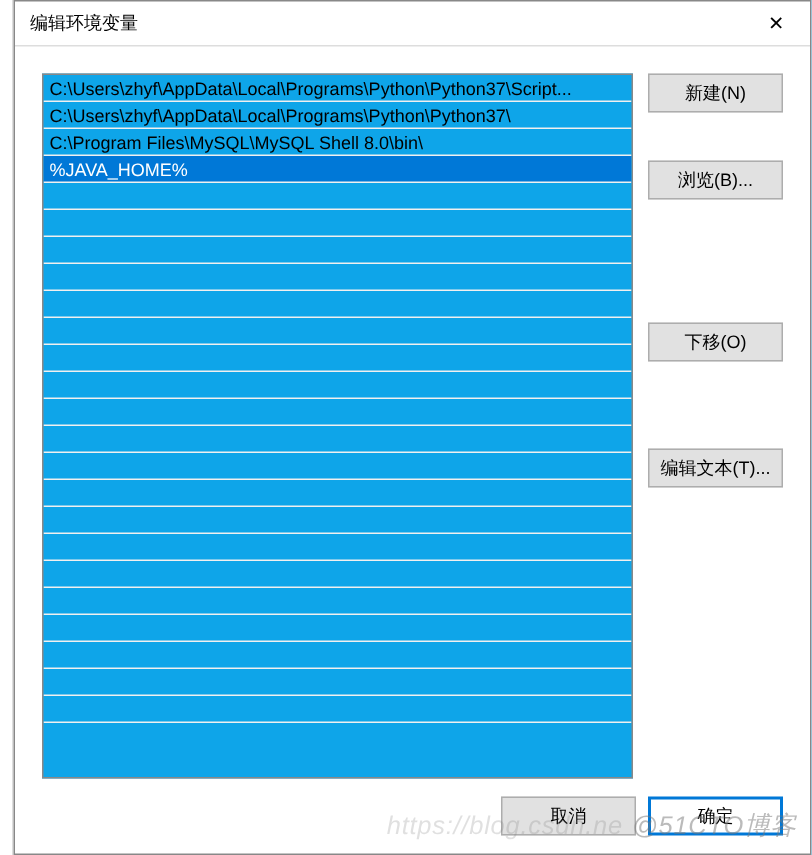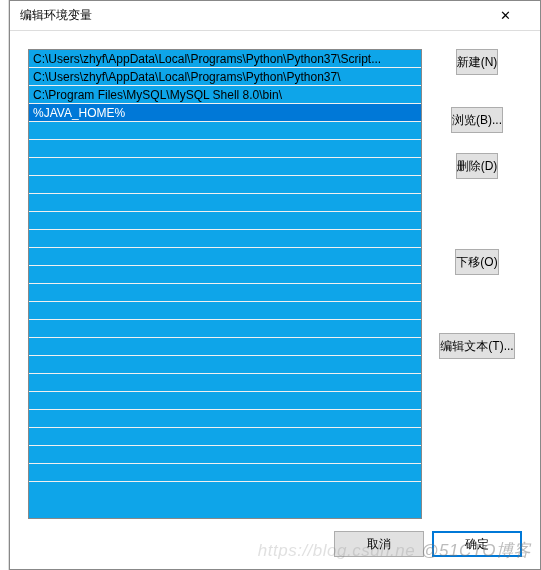--- a/index.html
+++ b/index.html
@@ -1,28 +1,28 @@
 <!DOCTYPE html>
 <html><head>
   <meta charset="utf-8">
   <style>
     * { box-sizing: border-box; margin: 0; padding: 0; }
     body { font-family: "Microsoft YaHei", "Segoe UI", sans-serif; font-size: 12px; background: #f0f0f0; width: 541px; height: 570px; overflow: hidden; position: relative; }
     .left-strip { position: absolute; left: 0; top: 0; width: 9px; height: 570px; background: #fff; border-right: 1px solid #ddd; }
     .dialog { position: absolute; left: 9px; top: 0; width: 532px; height: 570px; background: #fff; border: 1px solid #888; }
-    .titlebar { height: 30px; display: flex; align-items: center; justify-content: space-between; padding: 0 12px 0 10px; border-bottom: 1px solid #ddd; }
+    .titlebar { height: 30px; display: flex; align-items: center; justify-content: space-between; padding: 0 0 0 10px; border-bottom: 1px solid #ddd; }
     .titlebar-text { font-size: 12px; color: #000; }
     .close-btn { width: 45px; height: 30px; display: flex; align-items: center; justify-content: center; font-size: 13px; cursor: pointer; }
     .content { padding: 18px 18px 12px 18px; height: calc(100% - 30px); display: flex; flex-direction: column; }
     .main-row { display: flex; gap: 10px; flex: 1; min-height: 0; }
     .listbox { flex: 1; border: 1px solid #888; background: #0ea5e9; overflow: hidden; }
     .list-item { height: 18px; line-height: 18px; padding: 0 4px; white-space: nowrap; overflow: hidden; text-overflow: ellipsis; font-size: 12px; border-bottom: 1px solid #f0f0f0; }
     .list-item.selected { background: #0078d7; color: #fff; }
     .list-item.empty { border-bottom: 1px solid #f0f0f0; }
-    .button-col { width: 90px; display: flex; flex-direction: column; gap: 8px; align-items: center; }
+    .button-col { width: 90px; display: flex; flex-direction: column; gap: 8px; }
     .btn { height: 26px; border: 1px solid #adadad; background: #e1e1e1; font-size: 12px; font-family: inherit; cursor: pointer; display: flex; align-items: center; justify-content: center; }
     .spacer-small { height: 4px; }
     .spacer-large { height: 42px; }
     .footer { display: flex; justify-content: flex-end; gap: 8px; padding-top: 12px; }
     .footer .btn { width: 90px; }
     .footer .btn.primary { border: 2px solid #0078d7; background: #fff; }
     .watermark { position: absolute; right: 10px; bottom: 8px; font-size: 17px; color: rgba(120,120,120,0.5); pointer-events: none; font-style: italic; letter-spacing: 0.5px; }
     .watermark .wm1 { opacity: 0.45; margin-right: 6px; }
   </style>
 </head>
@@ -69,23 +69,20 @@
       <div class="button-col">
         <button class="btn">
             <span>新建(N)</span>
           </button>
         <div class="spacer-small"></div>
         <div class="spacer-small"></div>
         <button class="btn">
             <span>浏览(B)...</span>
           </button>
         <div class="spacer-small"></div>
-        <button class="btn">
-            <span>删除(D)</span>
-          </button>
         <div class="spacer-large"></div>
         <div class="spacer-small"></div>
         <button class="btn">
             <span>下移(O)</span>
           </button>
         <div class="spacer-large"></div>
         <button class="btn">
             <span>编辑文本(T)...</span>
           </button>
       </div>

